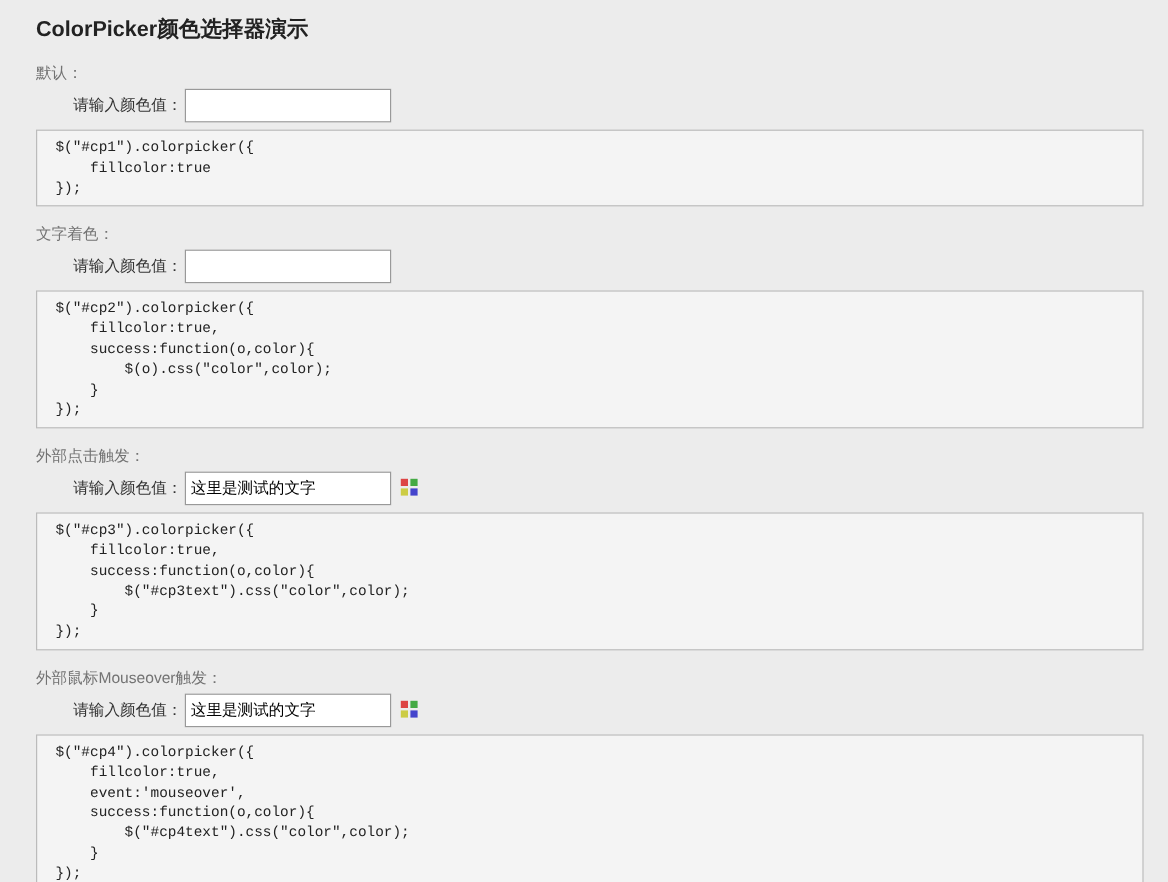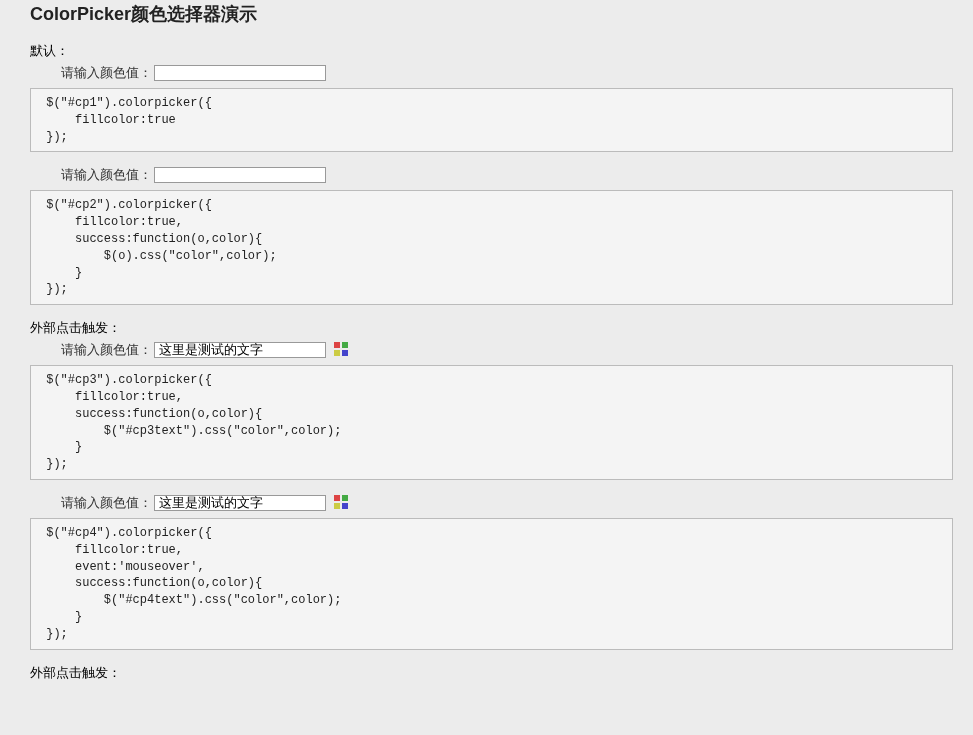--- a/index.html
+++ b/index.html
@@ -10,42 +10,42 @@
       font-family: Arial, "Microsoft YaHei", sans-serif;
       font-size: 13px;
       color: #333;
       width: 973px;
     }
     h2 {
       font-size: 18px;
       font-weight: bold;
       color: #222;
       margin: 0 0 16px 0;
-      padding-top: 2px;
+      padding-top: 12px;
     }
     .section-title {
-      color: #000000;
+      color: #737373;
       font-size: 13px;
       margin-bottom: 4px;
     }
     .input-row {
       display: flex;
       align-items: center;
       margin-bottom: 6px;
       margin-left: 31px;
     }
     .input-label {
       color: #333;
       font-size: 13px;
       margin-right: 2px;
     }
     .text-input {
       border: 1px solid #999;
       background: #fff;
-      height: 16px;
+      height: 28px;
       width: 172px;
       padding: 1px 4px;
       font-size: 13px;
       font-family: inherit;
     }
     .color-swatch-icon {
       display: inline-block;
       width: 16px;
       height: 16px;
       margin-left: 8px;
@@ -83,20 +83,21 @@
   <div class="input-row">
     <span class="input-label">请输入颜色值：</span>
     <input type="text" class="text-input" value="" style="">
   </div>
   <pre> $("#cp1").colorpicker({
      fillcolor:true
  });</pre>
 </div>
 
 <div>
+  <div class="section-title">文字着色：</div>
   <div class="input-row">
     <span class="input-label">请输入颜色值：</span>
     <input type="text" class="text-input" value="" style="">
   </div>
   <pre> $("#cp2").colorpicker({
      fillcolor:true,
      success:function(o,color){
          $(o).css("color",color);
      }
  });</pre>
@@ -116,20 +117,21 @@
   </div>
   <pre> $("#cp3").colorpicker({
      fillcolor:true,
      success:function(o,color){
          $("#cp3text").css("color",color);
      }
  });</pre>
 </div>
 
 <div>
+  <div class="section-title">外部鼠标Mouseover触发：</div>
   <div class="input-row">
     <span class="input-label">请输入颜色值：</span>
     <input type="text" class="text-input" value="这里是测试的文字" style="">
     <span class="color-swatch-icon">
         <span class="c1"></span>
         <span class="c2"></span>
         <span class="c3"></span>
         <span class="c4"></span>
       </span>
   </div>

